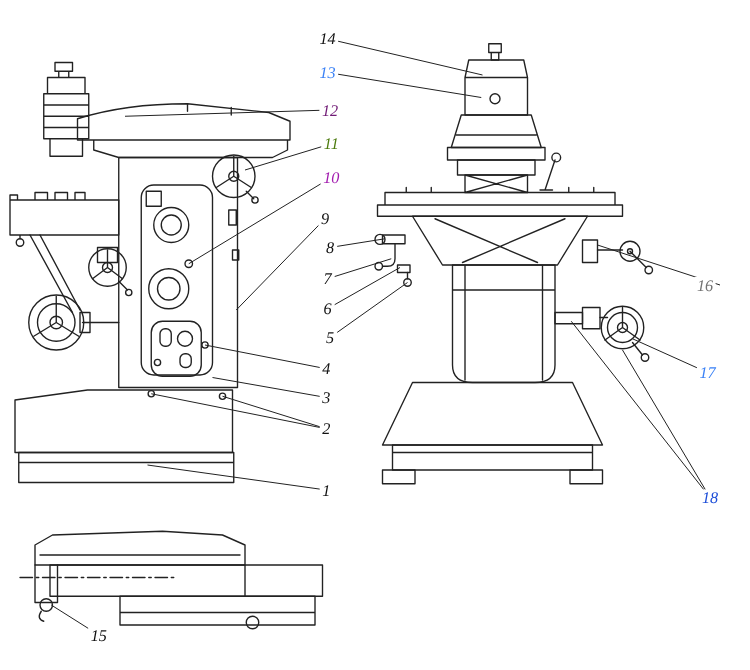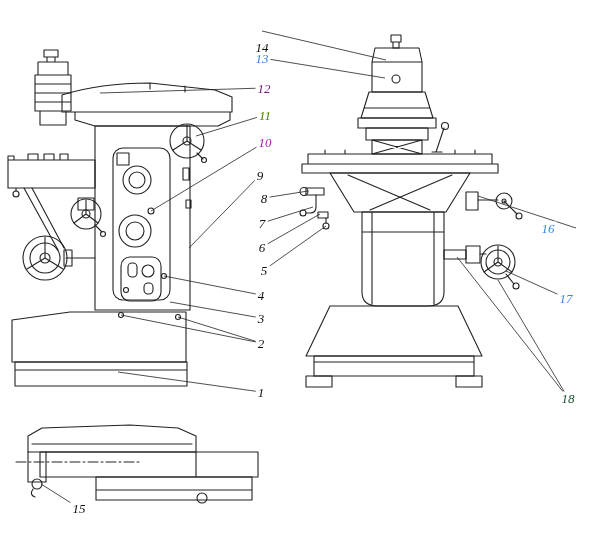--- a/index.html
+++ b/index.html
@@ -185,21 +185,21 @@
       <span class="callout" style="left: 261px; top: 295px; color: rgb(17, 17, 17);">4</span>
       <span class="callout" style="left: 264px; top: 270px; color: rgb(17, 17, 17);">5</span>
       <span class="callout" style="left: 262px; top: 247px; color: rgb(17, 17, 17);">6</span>
       <span class="callout" style="left: 262px; top: 223px; color: rgb(17, 17, 17);">7</span>
       <span class="callout" style="left: 264px; top: 198px; color: rgb(17, 17, 17);">8</span>
       <span class="callout" style="left: 260px; top: 175px; color: rgb(17, 17, 17);">9</span>
       <span class="callout" style="left: 265px; top: 142px; color: #a21caf;">10</span>
       <span class="callout" style="left: 265px; top: 115px; color: #4d7c0f;">11</span>
       <span class="callout" style="left: 264px; top: 88px; color: #701a75;">12</span>
       <span class="callout" style="left: 262px; top: 58px; color: #3b82f6;">13</span>
-      <span class="callout" style="left: 262px; top: 31px; color: rgb(17, 17, 17); margin-top: 16px;">14</span>
+      <span class="callout" style="left: 262px; top: 31px; color: rgb(17, 17, 17);">14</span>
       <span class="callout" style="left: 79px; top: 508px; color: rgb(17, 17, 17);">15</span>
-      <span class="callout" style="left: 548px; top: 228px; color: #3b82f6;">16</span>
+      <span class="callout" style="left: 564px; top: 228px; color: #737373;">16</span>
       <span class="callout" style="left: 566px; top: 298px; color: #3b82f6;">17</span>
-      <span class="callout" style="left: 568px; top: 398px; color: #14532d; text-align: right;">18</span>
+      <span class="callout" style="left: 568px; top: 398px; color: #1d4ed8; text-align: right;">18</span>
     </div>
 
 
 </div>
 
 </body></html>

